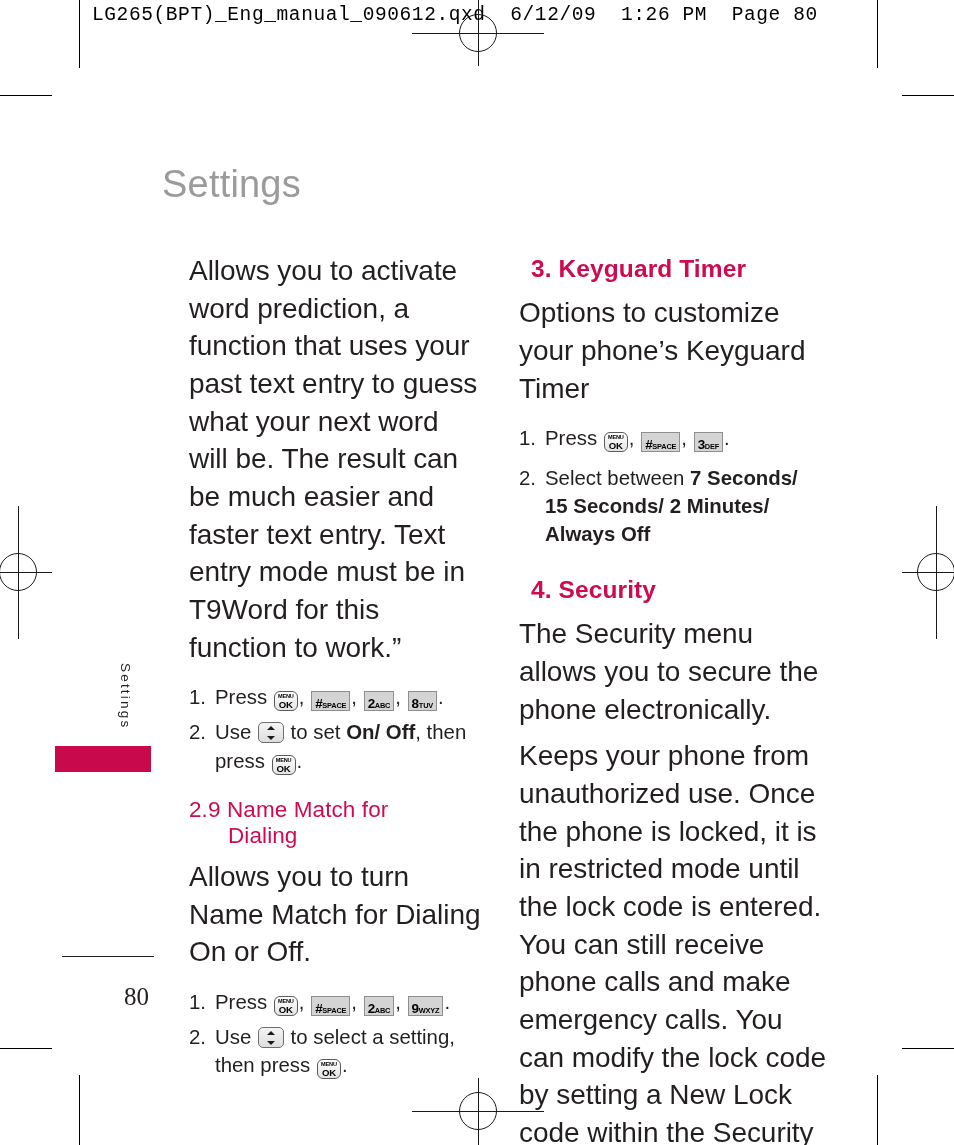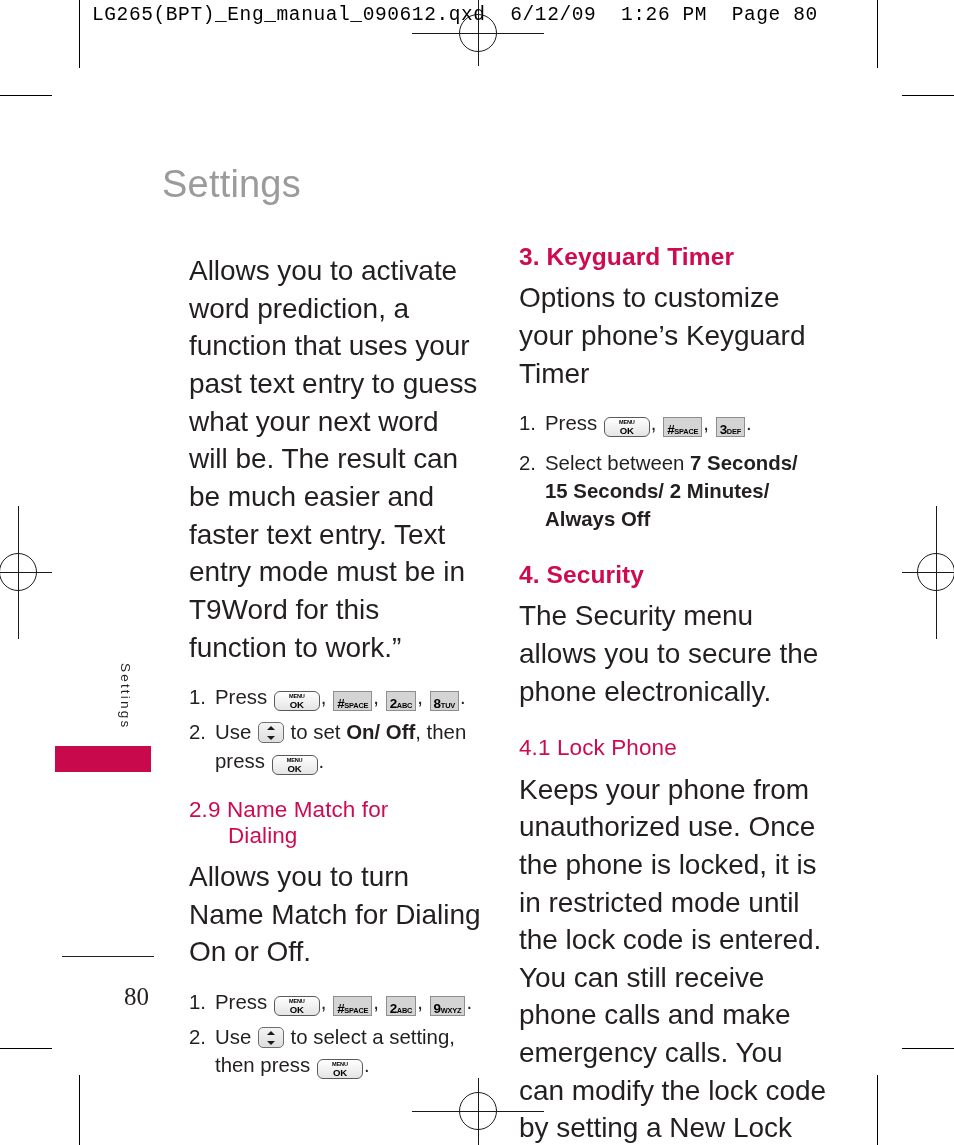--- a/index.html
+++ b/index.html
@@ -95,21 +95,21 @@
 
   
   .col {
     position: absolute;
     top: 228px;
   }
   .col-left  { left: 189px; width: 292px; }
   .col-right { left: 519px; width: 310px; }
 
   h2.sec {
-    margin: 0;
+    margin: 12px;
     font-size: 24.5px;
     font-weight: 700;
     color: #ce0a50;
     letter-spacing: 0.1px;
     line-height: 1.12;
   }
   h3.sub {
     margin: 0;
     font-size: 22.5px;
     font-weight: 400;
@@ -151,21 +151,21 @@
   .key {
     display: inline-block;
     vertical-align: -4px;
     box-sizing: border-box;
     text-align: center;
     font-family: "Liberation Sans", sans-serif;
     color: #000;
     margin: 0 1px;
   }
   .key-ok {
-    width: 46px;
+    width: 24px;
     height: 20px;
     border: 1px solid #5a5a5a;
     border-radius: 6px;
     background: linear-gradient(#ffffff, #e4e4e4);
     line-height: 1;
     padding-top: 1px;
   }
   .key-ok .l1 {
     display: block;
     font-size: 5.6px;
@@ -341,19 +341,18 @@
         <span class="num">2.</span><span>Select between</span>
         <b>7 Seconds/</b><br>
         <b>15 Seconds/ 2 Minutes/</b><br>
         <b>Always Off</b>
       </div>
     </div>
 
     <h2 class="sec" style="margin-top:28px;">4. Security</h2>
     <p class="body">The Security menu allows you to secure the phone electronically.</p>
 
-    <h3 class="sub" style="margin-top:25px;">4.1 Lock Phone</h3>
     <p class="body">Keeps your phone from unauthorized use. Once the phone is locked, it is in restricted mode until the lock code is entered. You can still receive phone calls and make emergency calls. You can modify the lock code by setting a New Lock code within the Security menu.</p>
   </div>
 
   <div class="footer-rule"></div>
   <div class="page-num">80</div>
 </div>
 
 </body></html>

